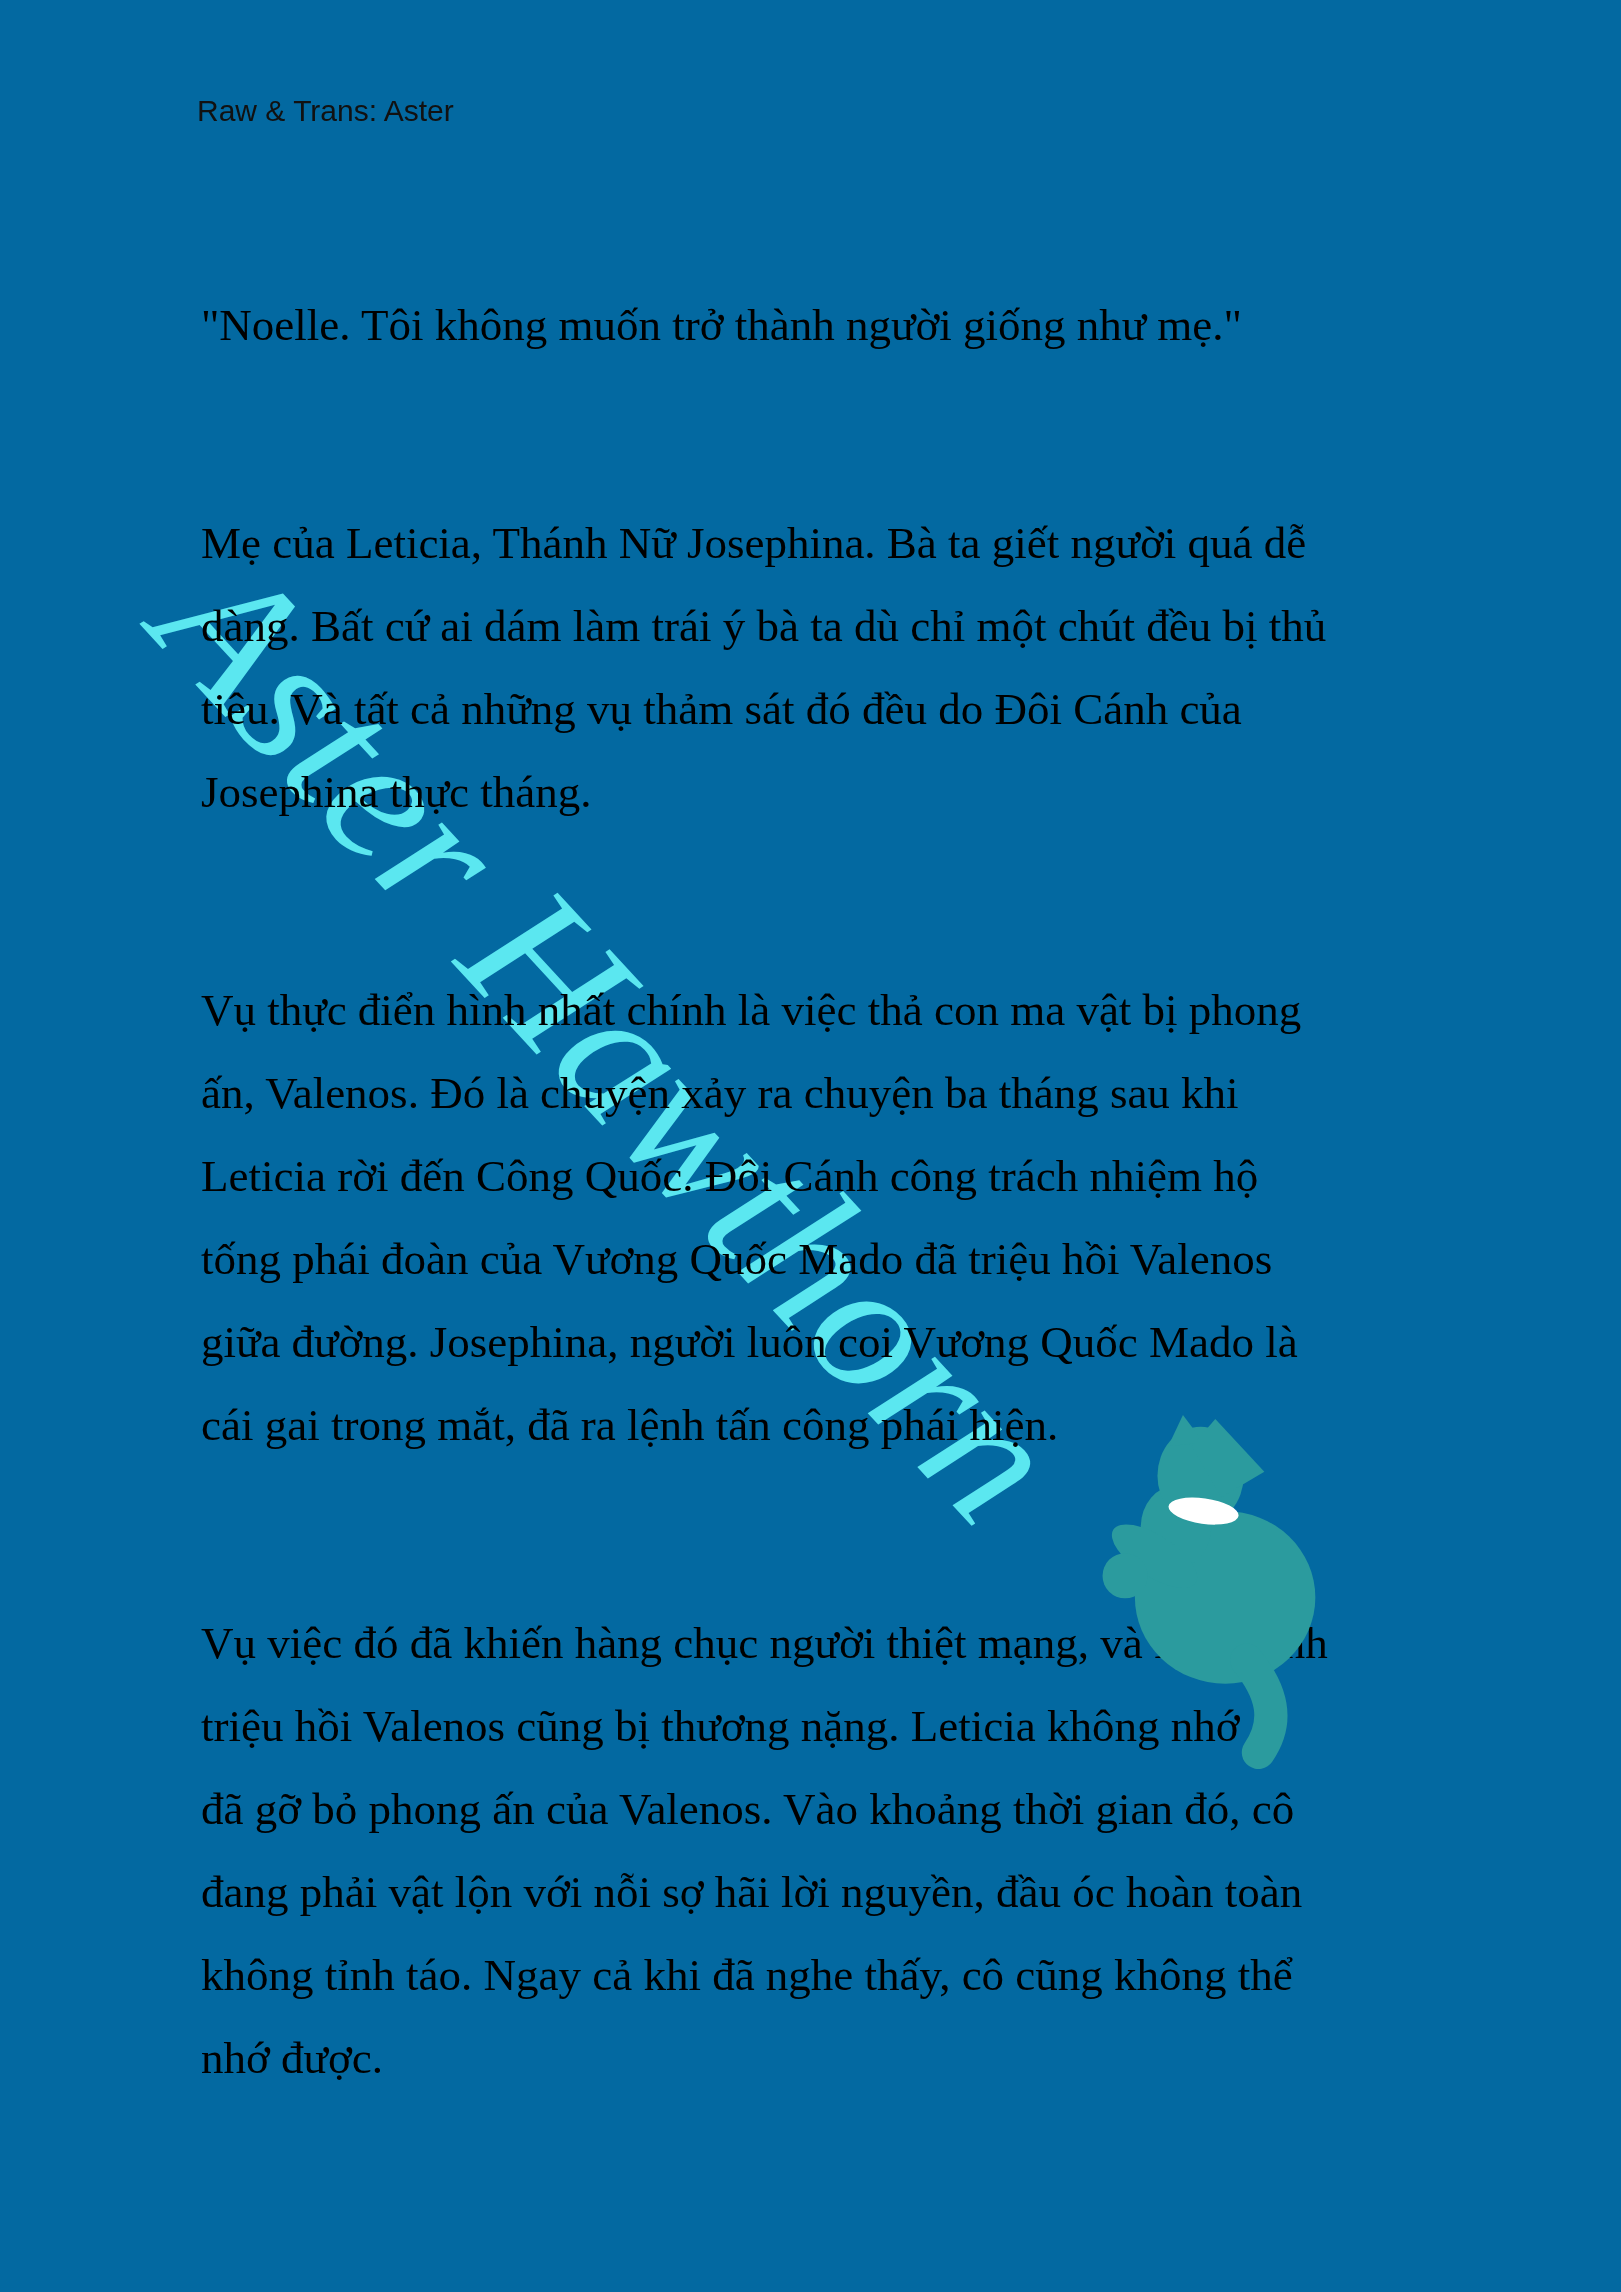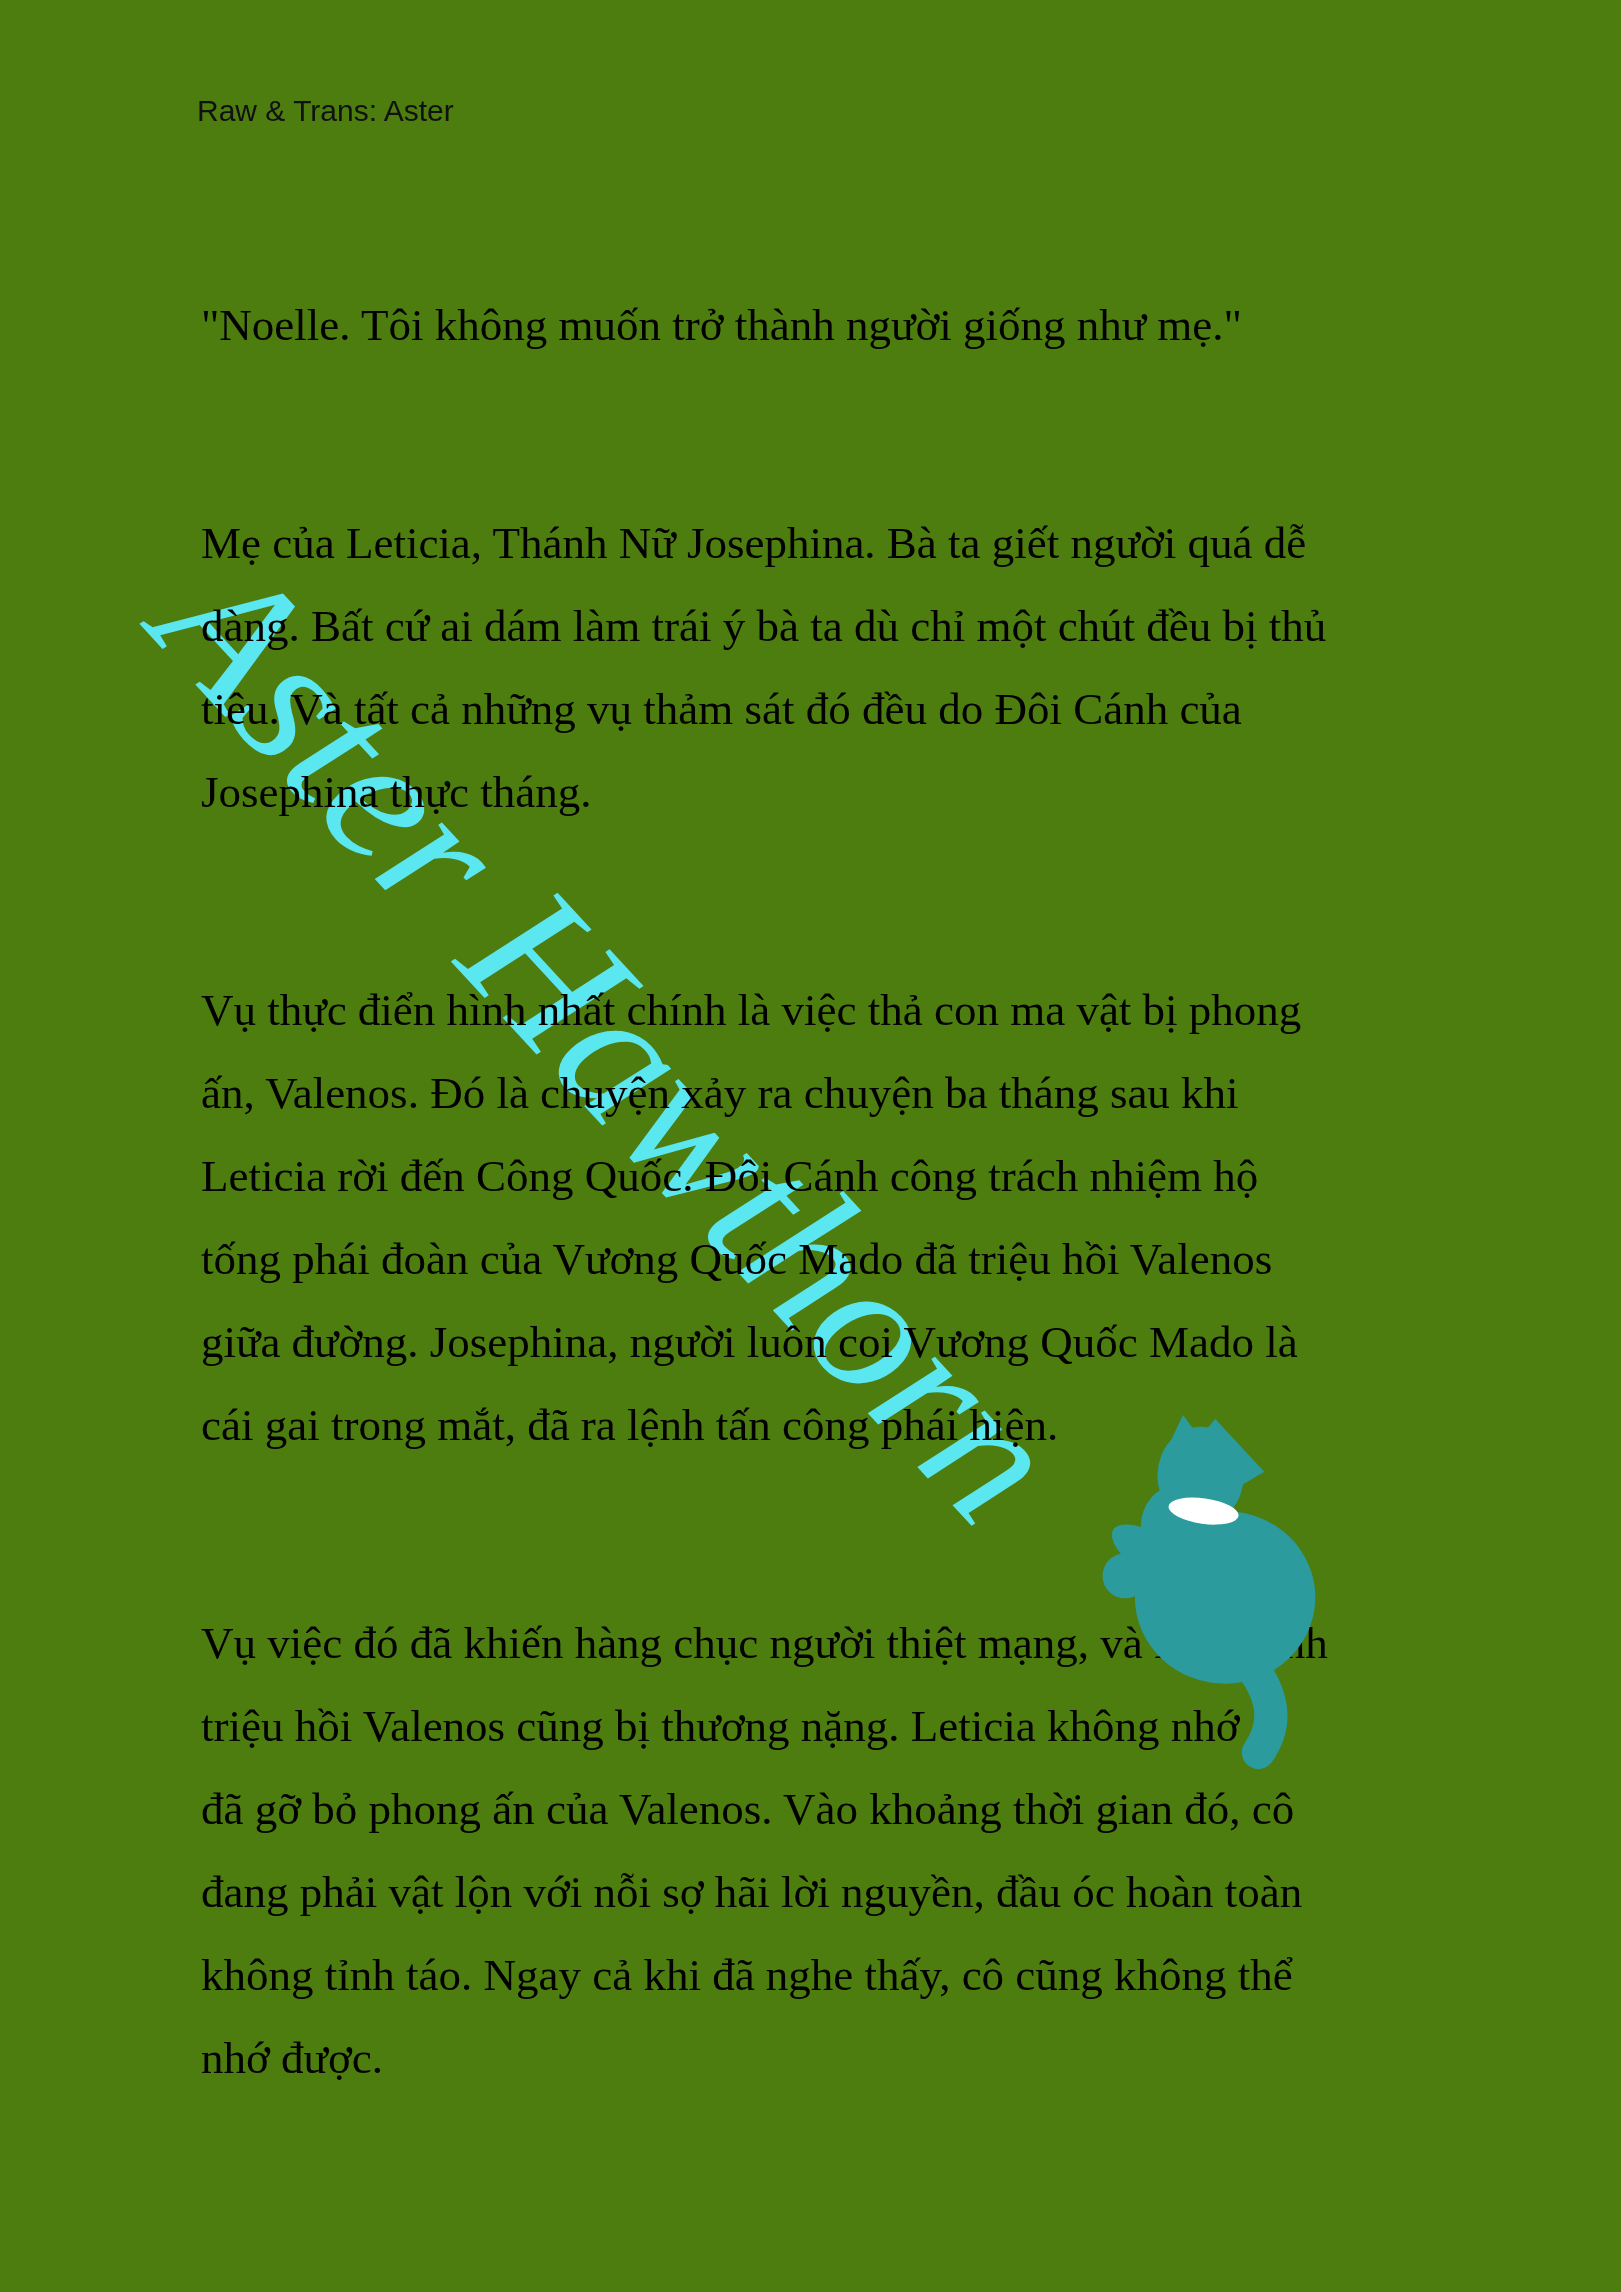--- a/index.html
+++ b/index.html
@@ -5,21 +5,21 @@
   html, body { margin: 0; padding: 0; }
   body {
     width: 1621px; height: 2293px;
     background: #ffffff;
     font-family: "Liberation Serif", serif;
     position: relative;
   }
   .page {
     position: absolute; inset: 0;
     overflow: hidden;
-    background: #4d7c0f;
+    background: #0369a1;
   }
   .credit {
     position: absolute;
     left: 197px; top: 94px;
     font-family: "Liberation Sans", sans-serif;
     font-size: 30px;
     color: #111111;
     z-index: 3;
     white-space: nowrap;
   }

